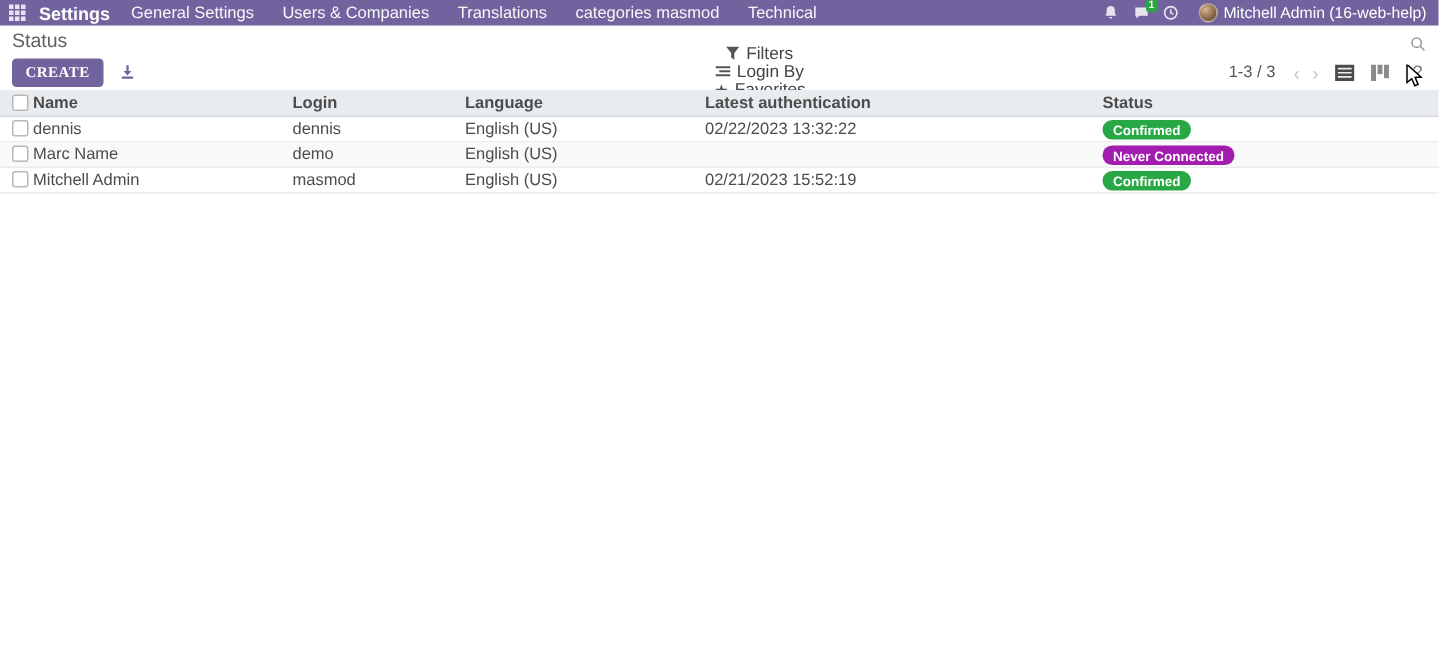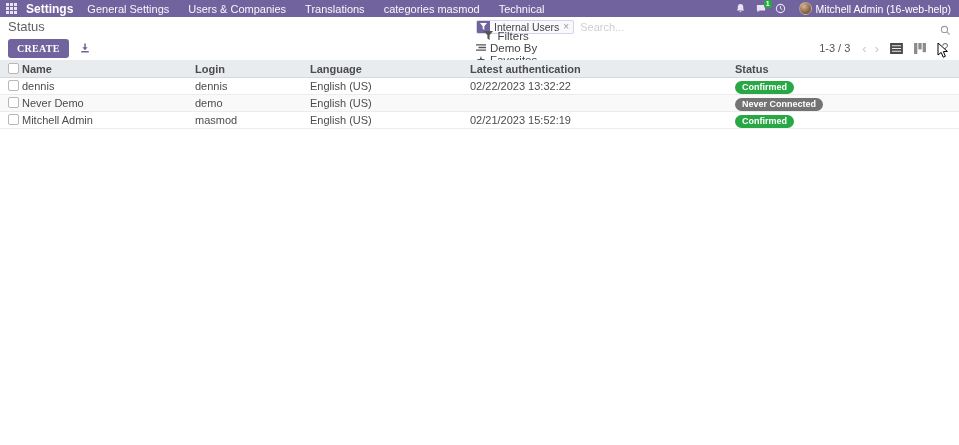--- a/index.html
+++ b/index.html
@@ -107,32 +107,20 @@
           <path d="M8 4.5V8l2.5 1.5" stroke="#e7e3f0" stroke-width="1.4" fill="none"></path>
         </svg>
     </div>
     <span class="avatar"></span>
     <span class="user-name">Mitchell Admin (16-web-help)</span>
   </div>
 </div>
 
 <div class="cp-row1">
   <span class="breadcrumb">Status</span>
-  <div class="searchbar">
-    <div class="facet">
-      <span class="facet-chip">
-        <svg width="7" height="7" viewBox="0 0 10 10">
-            <path fill="#fff" d="M0 0h10L6.2 4.8V10L3.8 8.2V4.8z"></path>
-          </svg>
-      </span>
-      <span class="facet-label">Internal Users</span>
-      <span class="facet-x">×</span>
-    </div>
-    <input class="search-input" type="text" placeholder="Search..." style="">
-  </div>
 </div>
 <span class="search-glass">
   <svg width="11" height="11" viewBox="0 0 16 16">
       <circle cx="6.5" cy="6.5" r="4.5" fill="none" stroke="#9a9a9a" stroke-width="1.5"></circle>
       <path d="M10 10l4 4" stroke="#9a9a9a" stroke-width="1.5"></path>
     </svg>
 </span>
 
 <div class="cp-row2">
   <button class="create-btn">CREATE</button>
@@ -146,21 +134,21 @@
     <span class="cp-filter-item">
       <svg width="9" height="9" viewBox="0 0 10 10">
           <path fill="#555" d="M0 0h10L6.2 4.8V10L3.8 8.2V4.8z"></path>
         </svg>
       <span>Filters</span>
     </span>
     <span class="cp-filter-item">
       <svg width="10" height="9" viewBox="0 0 12 10">
           <path fill="#555" d="M0 1h12v1.6H0zM3 4.2h9v1.6H3zM0 7.4h12V9H0z"></path>
         </svg>
-      <span>Demo By</span>
+      <span>Login By</span>
     </span>
     <span class="cp-filter-item">
       <span class="star">★</span>
       <span>Favorites</span>
     </span>
   </div>
 
   <div class="pager-zone">
     <span class="pager-text">1-3 / 3</span>
     <span class="pager-arrow">‹</span>
@@ -204,26 +192,26 @@
     <span class="cell c-auth">02/22/2023 13:32:22</span>
     <span class="cell c-status">
       <span class="badge" style="background-color:#28a745">Confirmed</span>
     </span>
   </div>
 
   <div class="trow alt">
     <span class="cell c-check">
         <input type="checkbox" class="chk" style="">
       </span>
-    <span class="cell c-name">Never Demo</span>
+    <span class="cell c-name">Marc Name</span>
     <span class="cell c-login">demo</span>
     <span class="cell c-lang">English (US)</span>
     <span class="cell c-auth"></span>
     <span class="cell c-status">
-      <span class="badge" style="background-color:#737373">Never Connected</span>
+      <span class="badge" style="background-color:#a21caf">Never Connected</span>
     </span>
   </div>
 
   <div class="trow">
     <span class="cell c-check">
         <input type="checkbox" class="chk" style="">
       </span>
     <span class="cell c-name">Mitchell Admin</span>
     <span class="cell c-login">masmod</span>
     <span class="cell c-lang">English (US)</span>

